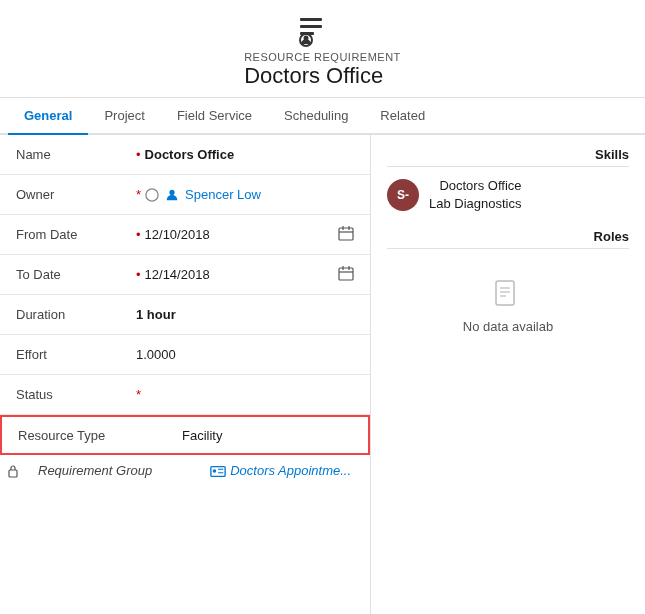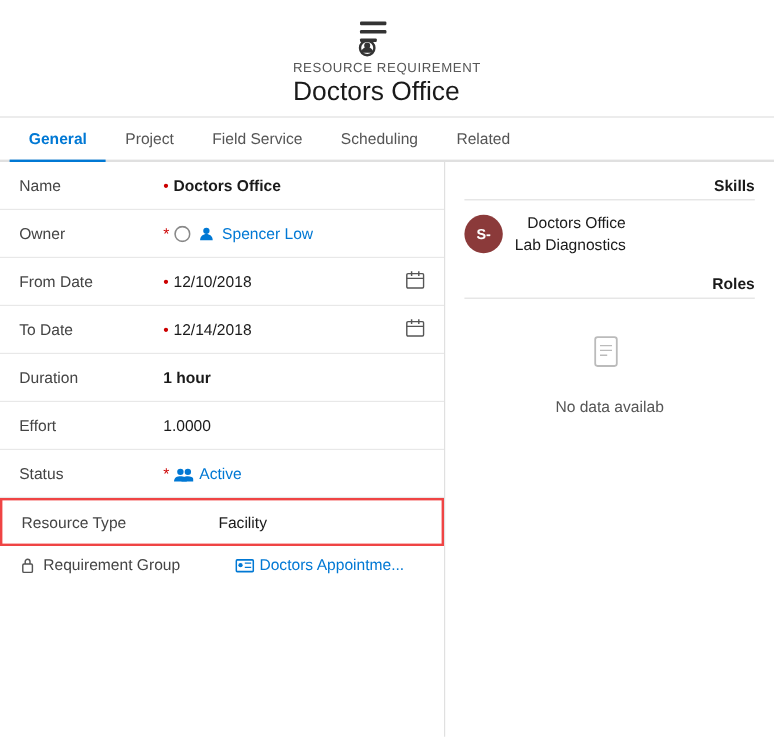--- a/index.html
+++ b/index.html
@@ -34,34 +34,34 @@
     .owner-link { color: #0078d4; text-decoration: none; cursor: pointer; }
     .calendar-icon { color: #555; margin-left: auto; }
 
     
     .resource-type-row { border: 2px solid #ef4444; margin: 0; gap: 44px; }
 
     
     .status-link { color: #0078d4; text-decoration: none; display: flex; align-items: center; gap: 5px; cursor: pointer; }
 
     
-    .req-group-row { display: flex; align-items: center; padding: 8px 16px; gap: 6px; }
+    .req-group-row { display: flex; align-items: center; padding: 8px 6px; gap: 18px; font-style: italic; }
     .req-group-label { color: #444; font-size: 13px; }
     .req-group-link { color: #0078d4; font-size: 13px; text-decoration: none; cursor: pointer; display: flex; align-items: center; gap: 4px; margin-left: 40px; }
 
     
     .right-panel { flex: 1; padding: 12px 16px; overflow-y: auto; text-align: right; }
     .section-title { font-size: 13px; font-weight: 600; color: #1a1a1a; margin-bottom: 10px; padding-bottom: 4px; border-bottom: 1px solid #e0e0e0; }
 
     .skill-item { display: flex; align-items: center; gap: 10px; margin-bottom: 16px; }
     .skill-avatar { width: 32px; height: 32px; border-radius: 50%; background: #8b3a3a; color: #fff; display: flex; align-items: center; justify-content: center; font-size: 12px; font-weight: 600; flex-shrink: 0; }
     .skill-text { font-size: 13px; color: #1a1a1a; line-height: 1.4; }
 
     .roles-section { margin-top: 16px; }
-    .no-data { display: flex; flex-direction: column; align-items: center; justify-content: center; padding: 20px 0; color: #555; font-size: 13px; gap: 20px; }
+    .no-data { display: flex; flex-direction: column; align-items: center; justify-content: center; padding: 20px 0; color: #555; font-size: 13px; gap: 8px; }
   </style>
 </head>
 <body>
 
 <div class="header">
   <div class="header-icon">
     <svg viewBox="0 0 36 36" fill="none" xmlns="http://www.w3.org/2000/svg">
       <rect x="2" y="6" width="22" height="3" rx="1" fill="#333"></rect>
       <rect x="2" y="13" width="22" height="3" rx="1" fill="#333"></rect>
       <rect x="2" y="20" width="14" height="3" rx="1" fill="#333"></rect>
@@ -147,31 +147,20 @@
     </div>
 
     <div class="form-row">
       <span class="form-label">Effort</span>
       <span class="form-value">1.0000</span>
     </div>
 
     <div class="form-row">
       <span class="form-label">Status</span>
       <span class="form-required" style="color:#c00;">*</span>
-      <span class="form-value">
-        <a class="status-link">
-          <svg width="16" height="14" viewBox="0 0 18 14">
-            <circle cx="6" cy="5" r="3" fill="#0078d4"></circle>
-            <path d="M0 14 c0-4 3-5 6-5s6 1 6 5" fill="#0078d4"></path>
-            <circle cx="13" cy="5" r="3" fill="#0078d4"></circle>
-            <path d="M7 14 c0-4 3-5 6-5s6 1 6 5" fill="#0078d4"></path>
-          </svg>
-          <span>Active</span>
-        </a>
-      </span>
     </div>
 
     <div class="form-row resource-type-row">
       <span class="form-label">Resource Type</span>
       <span class="form-value" style="">Facility</span>
     </div>
 
     <div class="req-group-row">
       <svg width="14" height="14" viewBox="0 0 14 14">
         <rect x="3" y="6" width="8" height="7" rx="1" fill="none" stroke="#555" stroke-width="1.2"></rect>

